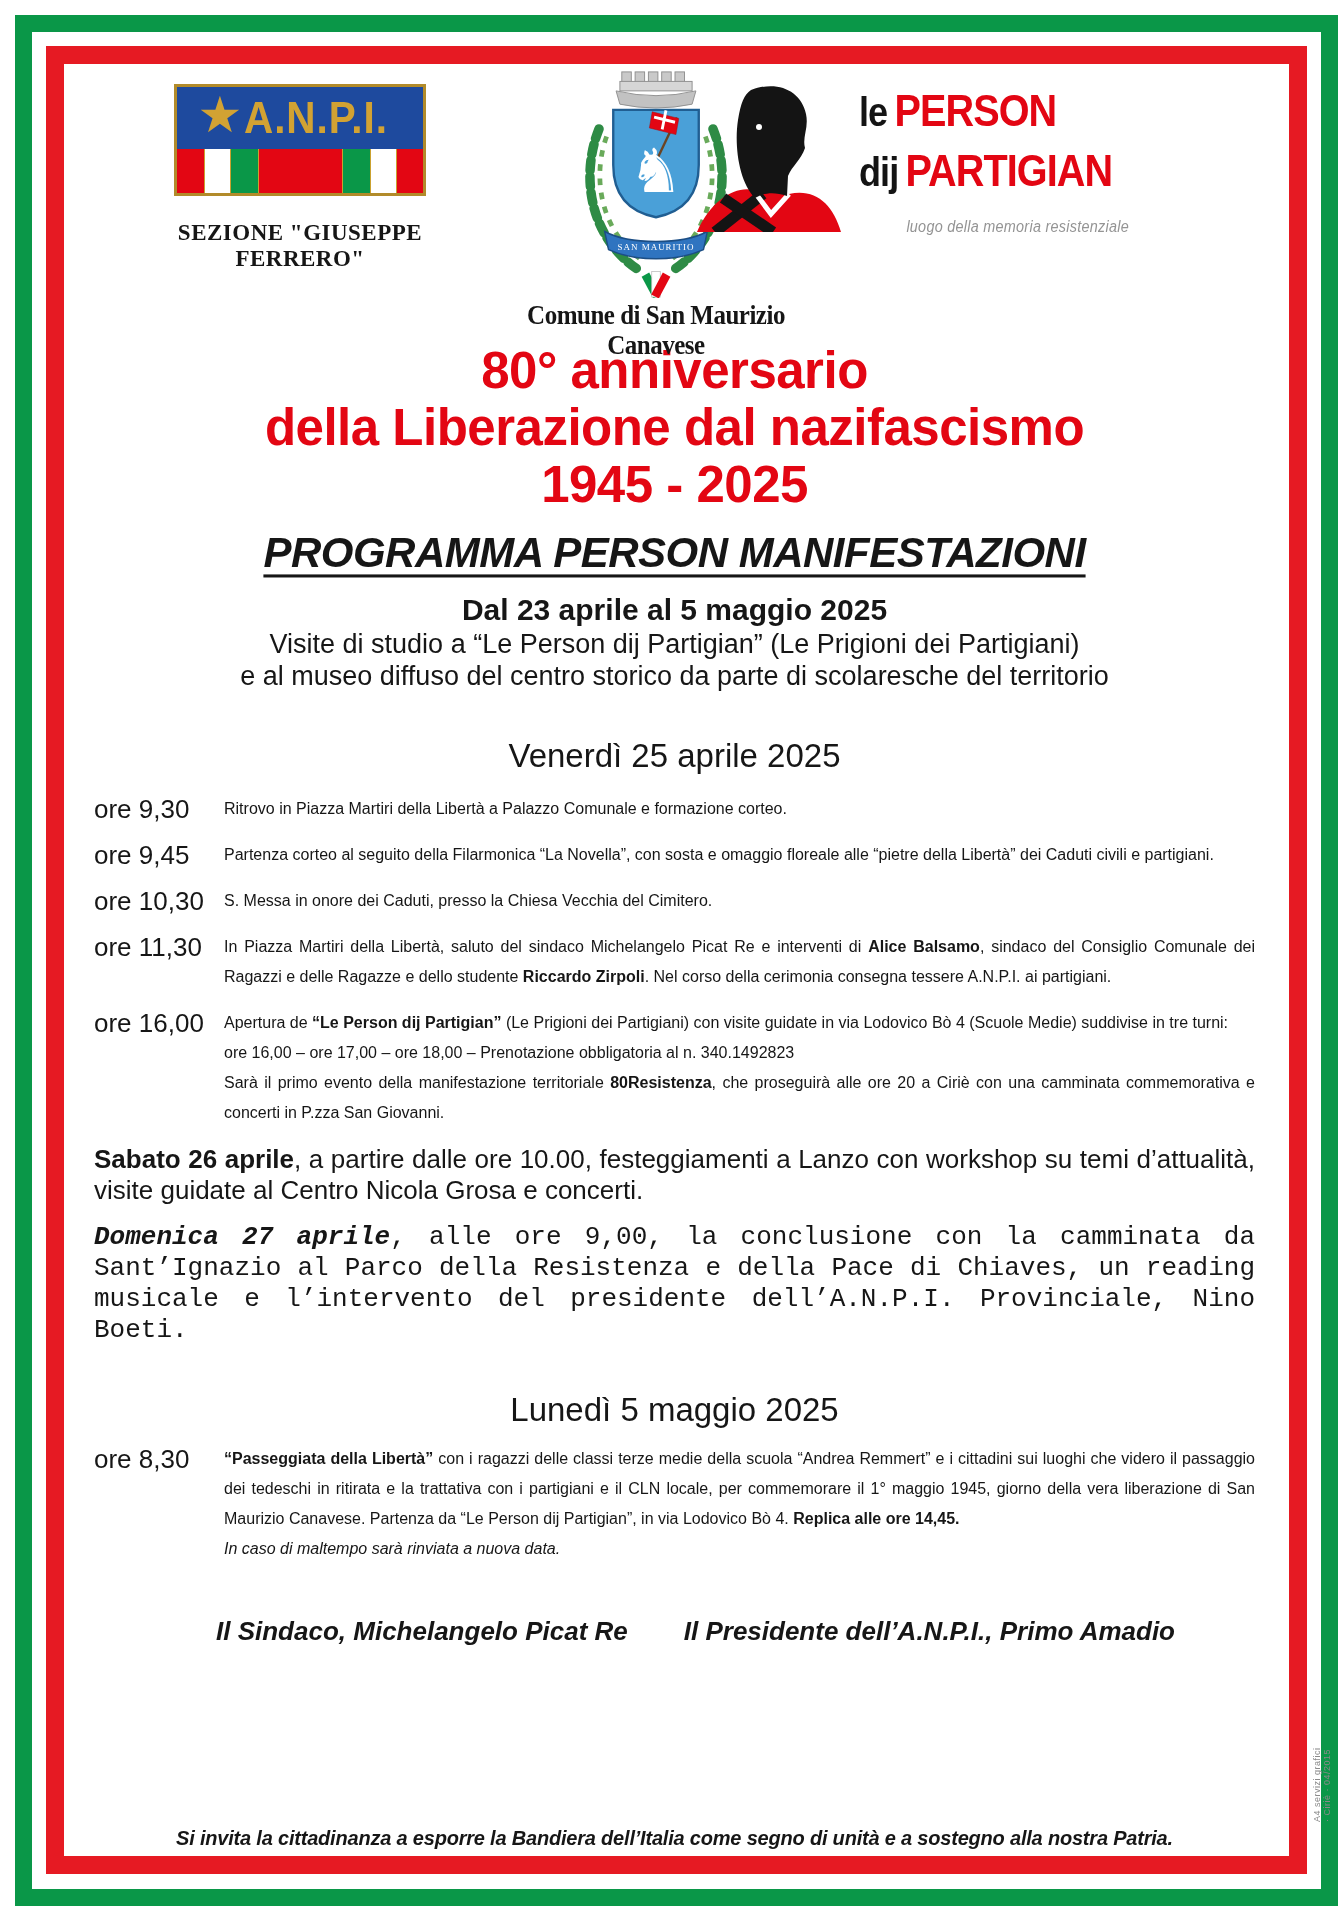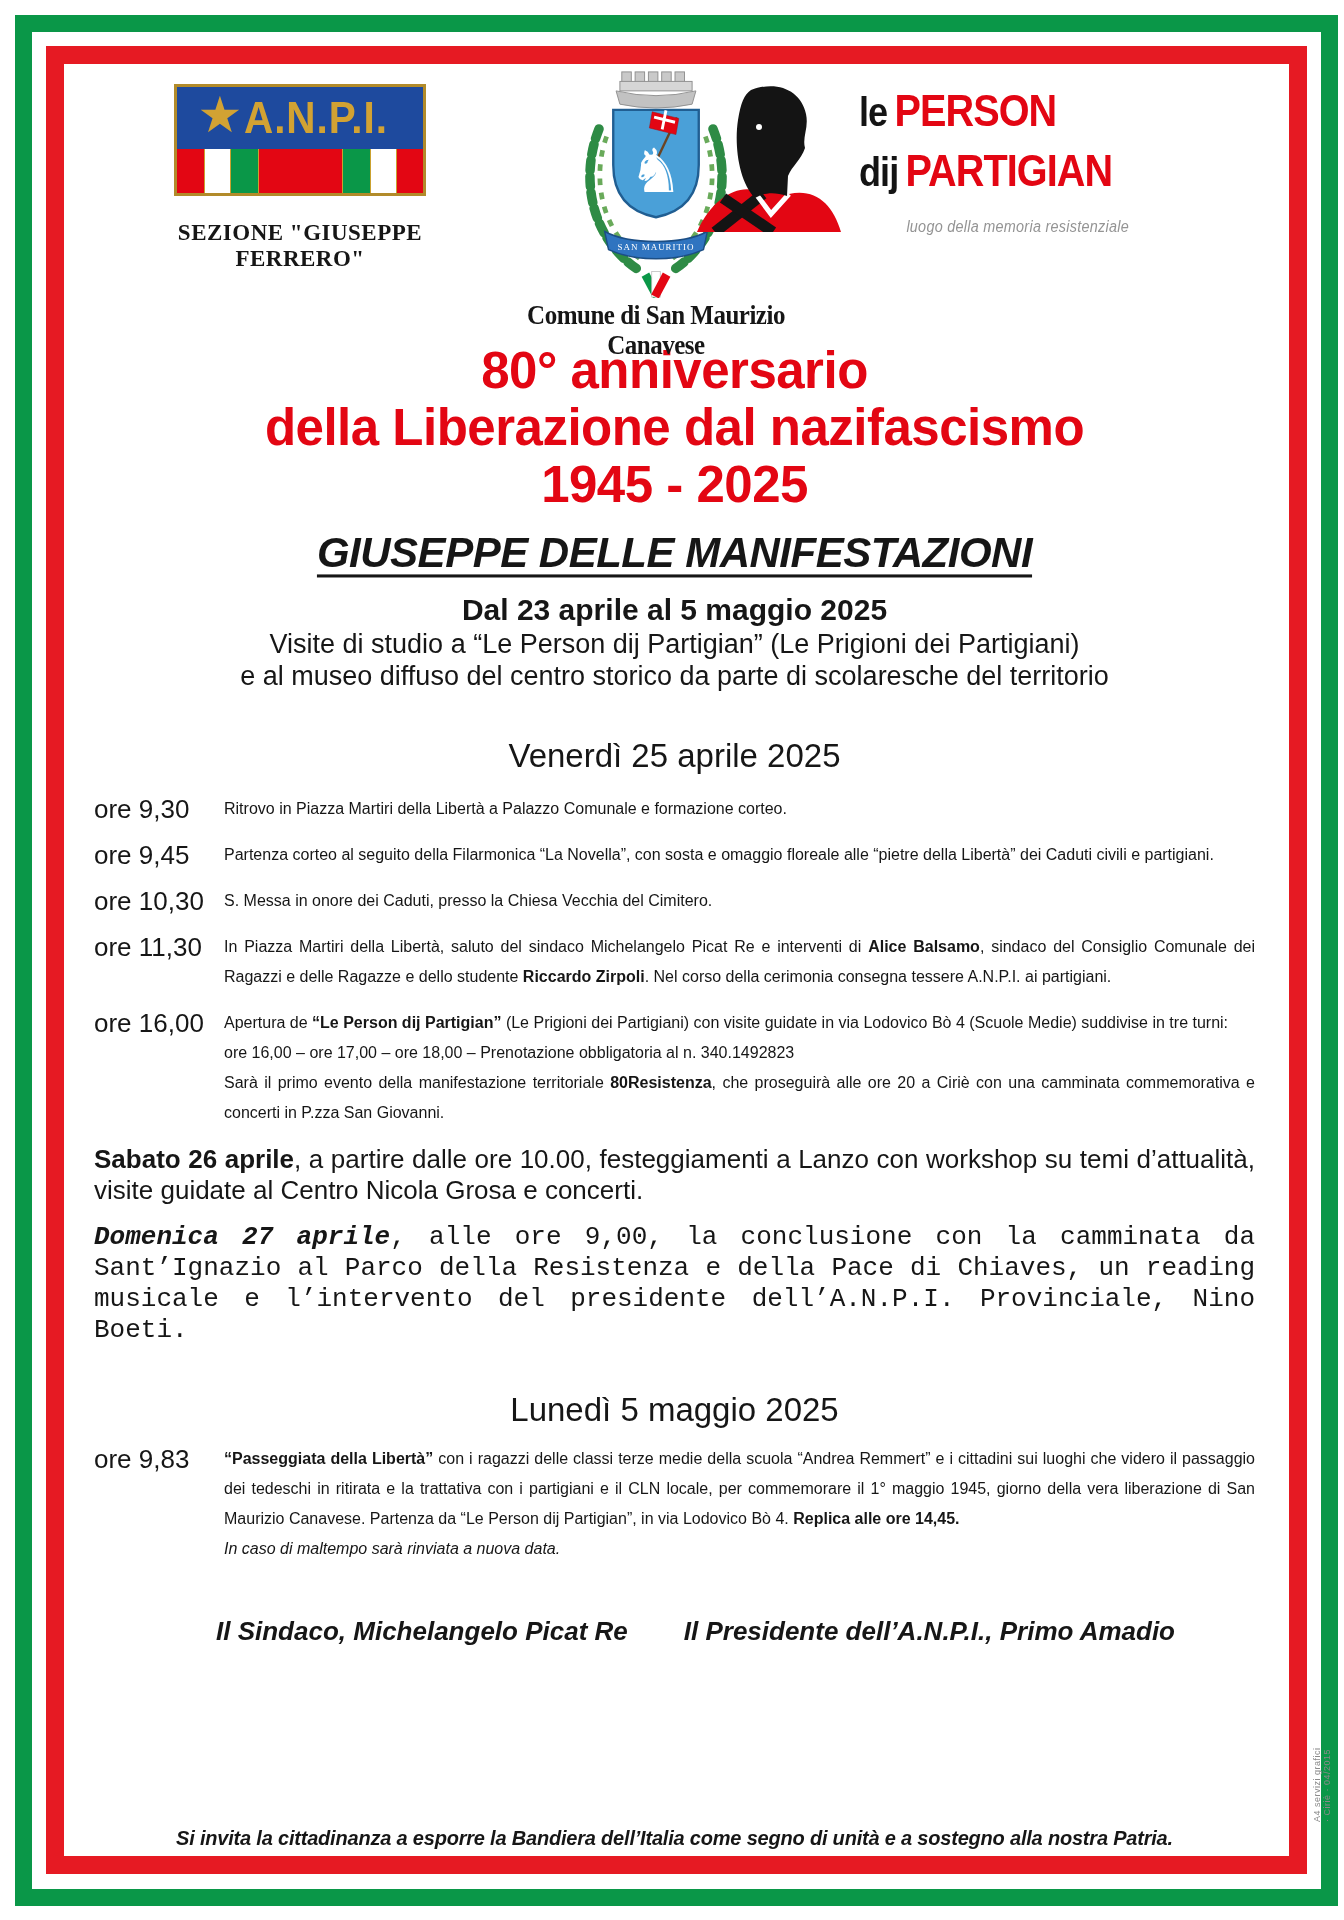--- a/index.html
+++ b/index.html
@@ -156,21 +156,21 @@
     </div>
 
     <div class="main">
 
       <div class="title">
         <div>80° anniversario</div>
         <div>della Liberazione dal nazifascismo</div>
         <div>1945 - 2025</div>
       </div>
 
-      <div class="programma">GIUSEPPE DELLE MANIFESTAZIONI</div>
+      <div class="programma">PROGRAMMA PERSON MANIFESTAZIONI</div>
 
       <div class="period-heading">Dal 23 aprile al 5 maggio 2025</div>
       <div class="period-line">Visite di studio a “Le Person dij Partigian” (Le Prigioni dei Partigiani)</div>
       <div class="period-line">e al museo diffuso del centro storico da parte di scolaresche del territorio</div>
 
       <div class="day-heading">Venerdì 25 aprile 2025</div>
 
       <div class="schedule">
         <div class="event-row">
           <div class="event-time">ore 9,30</div>
@@ -194,21 +194,21 @@
         </div>
       </div>
 
       <div class="paragraph saturday"><span style="font-weight: bold;">Sabato 26 aprile</span><span>, a partire dalle ore 10.00, festeggiamenti a Lanzo con workshop su temi d’attualità, visite guidate al Centro Nicola Grosa e concerti.</span></div>
       <div class="paragraph sunday"><span style="font-weight: bold; font-style: italic;">Domenica 27 aprile</span><span>, alle ore 9,00, la conclusione con la camminata da Sant’Ignazio al Parco della Resistenza e della Pace di Chiaves, un reading musicale e l’intervento del presidente dell’A.N.P.I. Provinciale, Nino Boeti.</span></div>
 
       <div class="day-heading monday">Lunedì 5 maggio 2025</div>
 
       <div class="schedule" style="margin-top:14px;">
         <div class="event-row">
-          <div class="event-time">ore 9,83</div>
+          <div class="event-time">ore 8,30</div>
           <div class="event-text"><span style="font-weight: bold;">“Passeggiata della Libertà”</span><span> con i ragazzi delle classi terze medie della scuola “Andrea Remmert” e i cittadini sui luoghi che videro il passaggio dei tedeschi in ritirata e la trattativa con i partigiani e il CLN locale, per commemorare il 1° maggio 1945, giorno della vera liberazione di San Maurizio Canavese. Partenza da “Le Person dij Partigian”, in via Lodovico Bò 4. </span><span style="font-weight: bold;">Replica alle ore 14,45.</span><br><span style="font-style: italic;">In caso di maltempo sarà rinviata a nuova data.</span></div>
         </div>
       </div>
 
       <div class="signatures">
         <span>Il Sindaco, Michelangelo Picat Re</span>
         <span>Il Presidente dell’A.N.P.I., Primo Amadio</span>
       </div>
     </div>
 

